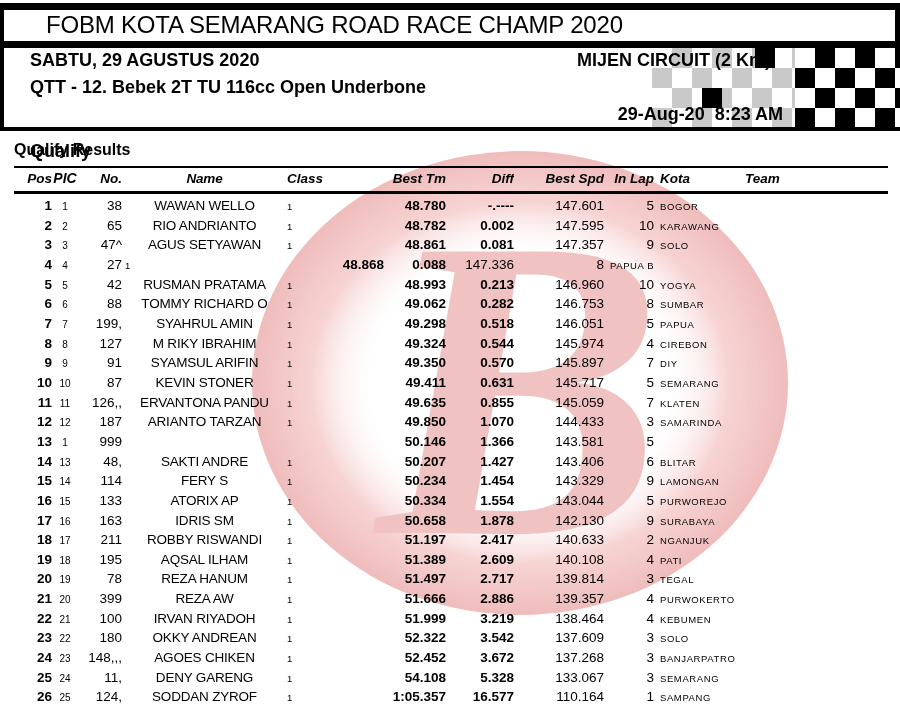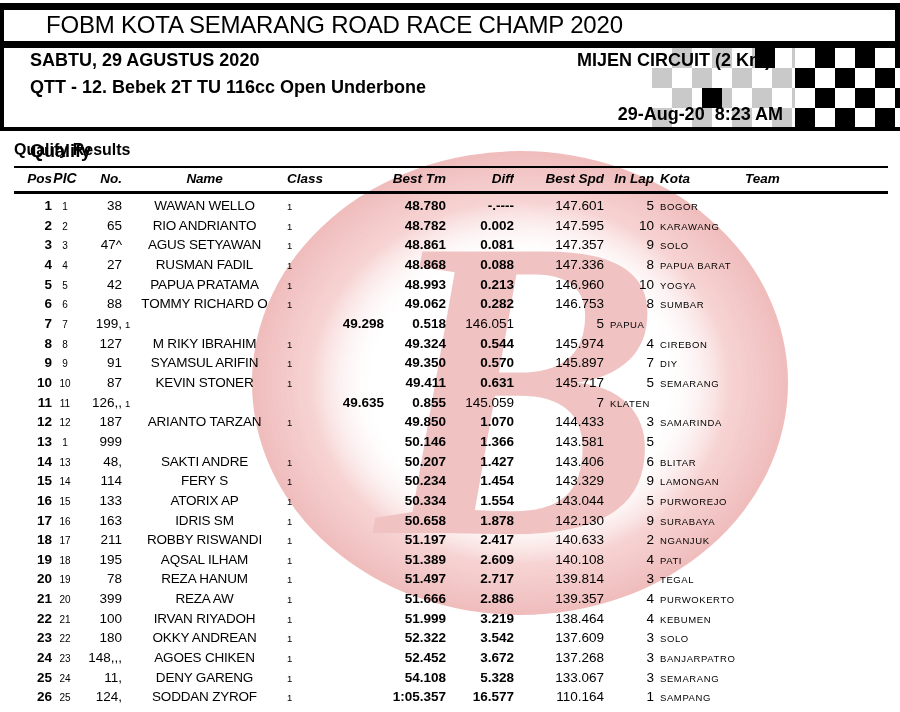--- a/index.html
+++ b/index.html
@@ -148,34 +148,33 @@
       <div class="cell c-diff">0.081</div>
       <div class="cell c-bspd">147.357</div>
       <div class="cell c-lap">9</div>
       <div class="cell c-kota">SOLO</div>
       <div class="cell c-team"></div>
     </div>
     <div class="trow grid-row">
       <div class="cell c-pos">4</div>
       <div class="cell c-pic">4</div>
       <div class="cell c-no">27</div>
-      <div class="cell c-name">RUSMAN FADIL</div>
       <div class="cell c-class">1</div>
       <div class="cell c-btm">48.868</div>
       <div class="cell c-diff">0.088</div>
       <div class="cell c-bspd">147.336</div>
       <div class="cell c-lap">8</div>
       <div class="cell c-kota">PAPUA BARAT</div>
       <div class="cell c-team"></div>
     </div>
     <div class="trow grid-row">
       <div class="cell c-pos">5</div>
       <div class="cell c-pic">5</div>
       <div class="cell c-no">42</div>
-      <div class="cell c-name">PAPUA PRATAMA</div>
+      <div class="cell c-name">RUSMAN PRATAMA</div>
       <div class="cell c-class">1</div>
       <div class="cell c-btm">48.993</div>
       <div class="cell c-diff">0.213</div>
       <div class="cell c-bspd">146.960</div>
       <div class="cell c-lap">10</div>
       <div class="cell c-kota">YOGYA</div>
       <div class="cell c-team"></div>
     </div>
     <div class="trow grid-row">
       <div class="cell c-pos">6</div>
@@ -187,20 +186,21 @@
       <div class="cell c-diff">0.282</div>
       <div class="cell c-bspd">146.753</div>
       <div class="cell c-lap">8</div>
       <div class="cell c-kota">SUMBAR</div>
       <div class="cell c-team"></div>
     </div>
     <div class="trow grid-row">
       <div class="cell c-pos">7</div>
       <div class="cell c-pic">7</div>
       <div class="cell c-no">199,</div>
+      <div class="cell c-name">SYAHRUL AMIN</div>
       <div class="cell c-class">1</div>
       <div class="cell c-btm">49.298</div>
       <div class="cell c-diff">0.518</div>
       <div class="cell c-bspd">146.051</div>
       <div class="cell c-lap">5</div>
       <div class="cell c-kota">PAPUA</div>
       <div class="cell c-team"></div>
     </div>
     <div class="trow grid-row">
       <div class="cell c-pos">8</div>
@@ -238,20 +238,21 @@
       <div class="cell c-diff">0.631</div>
       <div class="cell c-bspd">145.717</div>
       <div class="cell c-lap">5</div>
       <div class="cell c-kota">SEMARANG</div>
       <div class="cell c-team"></div>
     </div>
     <div class="trow grid-row">
       <div class="cell c-pos">11</div>
       <div class="cell c-pic">11</div>
       <div class="cell c-no">126,,</div>
+      <div class="cell c-name">ERVANTONA PANDU</div>
       <div class="cell c-class">1</div>
       <div class="cell c-btm">49.635</div>
       <div class="cell c-diff">0.855</div>
       <div class="cell c-bspd">145.059</div>
       <div class="cell c-lap">7</div>
       <div class="cell c-kota">KLATEN</div>
       <div class="cell c-team"></div>
     </div>
     <div class="trow grid-row">
       <div class="cell c-pos">12</div>

